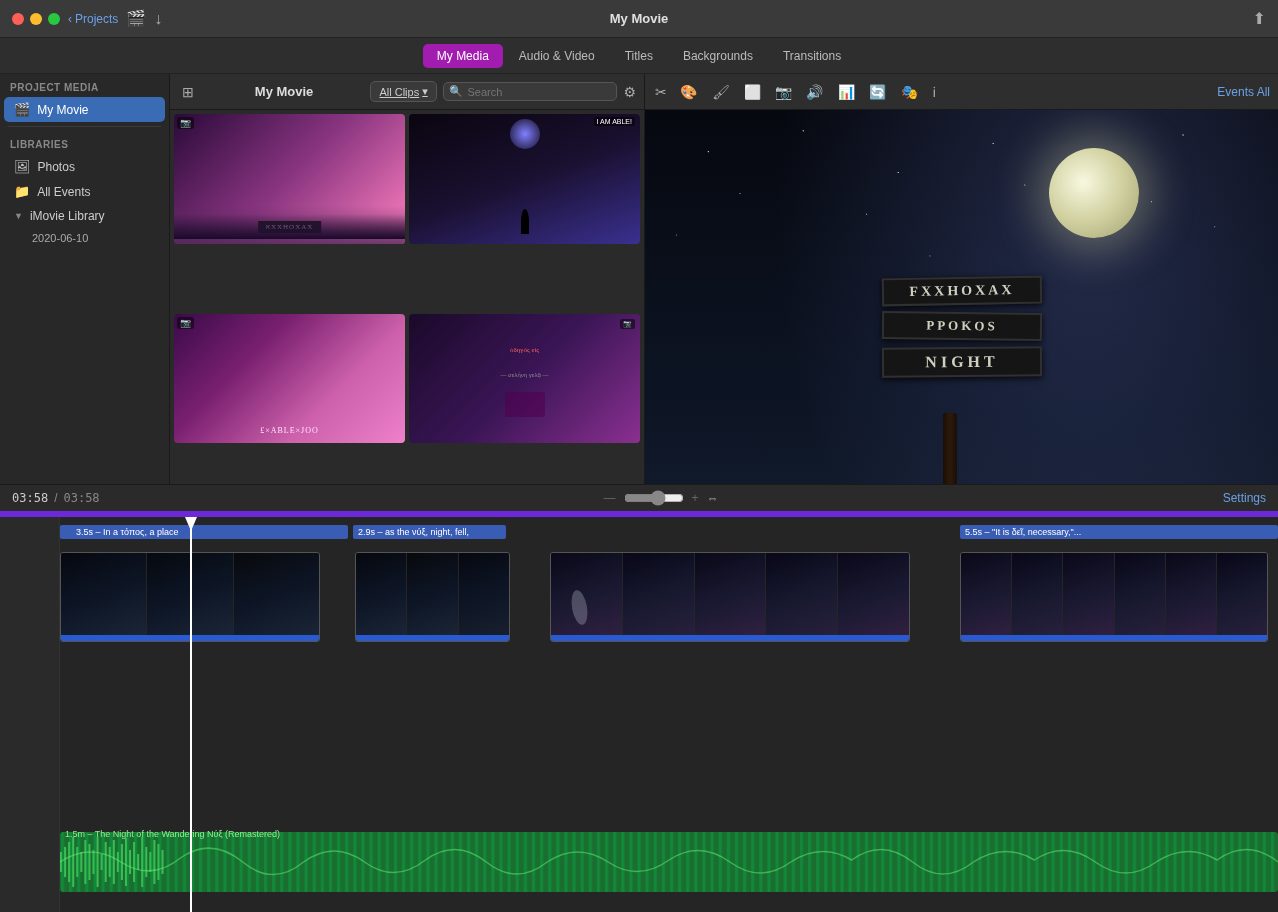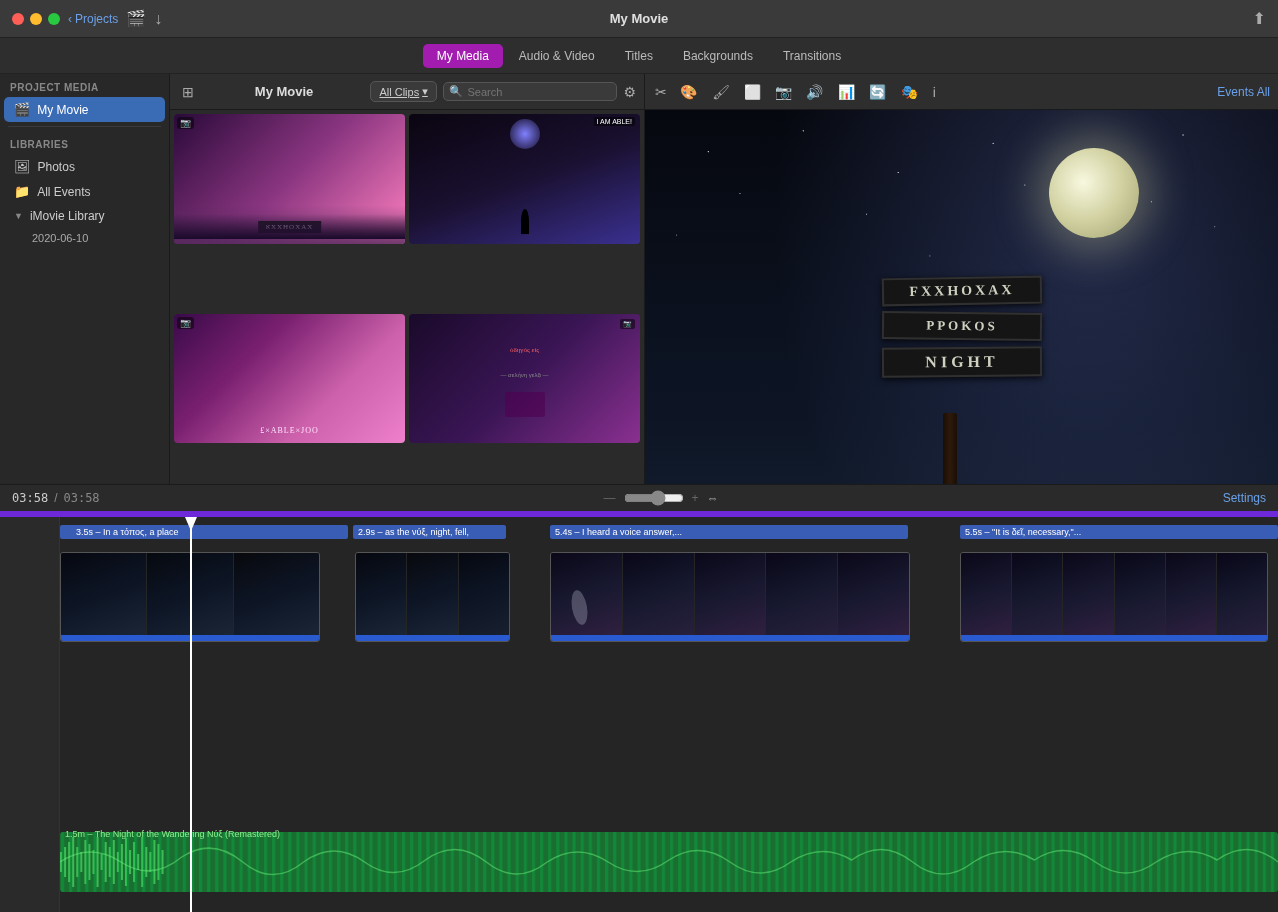--- a/index.html
+++ b/index.html
@@ -583,21 +583,20 @@
     <div style="position:absolute;left:190px;top:0;bottom:0;width:2px;background:#fff;z-index:20;">
       <div style="position:absolute;top:0;left:-5px;width:12px;height:14px;background:#fff;clip-path:polygon(0 0,100% 0,50% 100%);"></div>
     </div>
 
     <div style="position:absolute;top:8px;left:60px;right:0;height:22px;">
 
       <div style="position:absolute;left:0;width:288px;background:rgba(60,100,200,0.88);color:#fff;font-size:9px;padding:2px 16px;border-radius:2px;white-space:nowrap;overflow:hidden;text-overflow:ellipsis;">3.5s – In a τόπος, a place</div>
 
       <div style="position:absolute;left:293px;width:153px;background:rgba(60,100,200,0.88);color:#fff;font-size:9px;padding:2px 5px;border-radius:2px;white-space:nowrap;overflow:hidden;text-overflow:ellipsis;">2.9s – as the νύξ, night, fell,</div>
 
-      <div style="position:absolute;left:490px;width:358px;background:rgba(60,100,200,0.88);color:#fff;font-size:9px;padding:2px 5px;border-radius:2px;white-space:nowrap;overflow:hidden;text-overflow:ellipsis;">5.4s – I heard a voice answer,...</div>
 
       <div style="position:absolute;left:900px;right:0;background:rgba(60,100,200,0.88);color:#fff;font-size:9px;padding:2px 5px;border-radius:2px;white-space:nowrap;overflow:hidden;text-overflow:ellipsis;">5.5s – "It is δεῖ, necessary,"...</div>
     </div>
 
     <div style="position:absolute;top:35px;left:60px;width:260px;height:90px;border-radius:3px;overflow:hidden;border:1px solid #555;cursor:pointer;">
       <div style="width:100%;height:calc(100% - 6px);display:flex;gap:1px;overflow:hidden;">
         <div style="flex:1;background:linear-gradient(160deg,#060810,#0d1525,#1a2535);"></div>
         <div style="flex:1;background:linear-gradient(160deg,#06090f,#0d1525,#1a2535);"></div>
         <div style="flex:1;background:linear-gradient(160deg,#08090d,#0d1525,#1a2535);"></div>
       </div>

